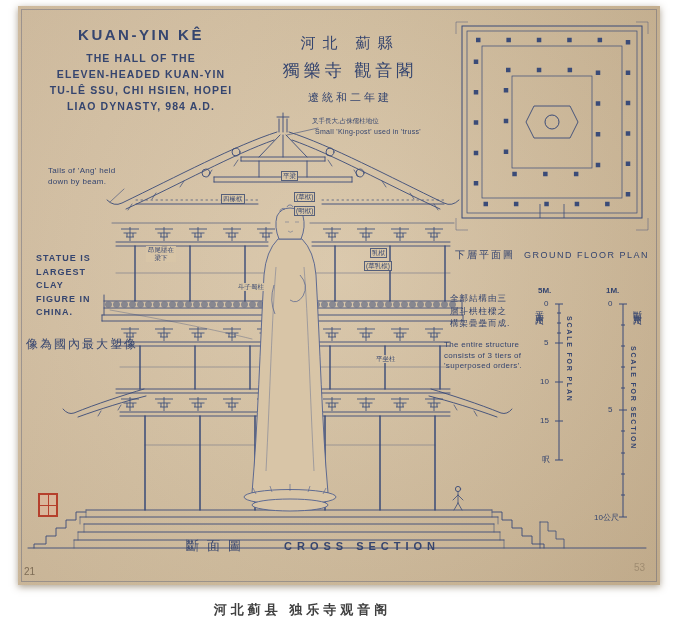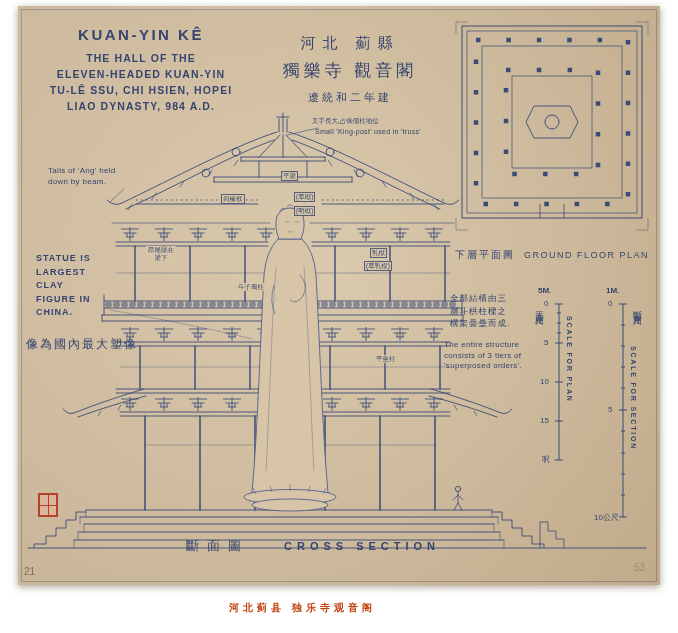--- a/index.html
+++ b/index.html
@@ -36,21 +36,21 @@
   .sc-unit{position:absolute;font-size:8px;font-weight:bold;}
   .sc-zh{position:absolute;writing-mode:vertical-rl;font-size:8.5px;letter-spacing:2px;}
   .sc-en{position:absolute;writing-mode:vertical-rl;font-size:7px;letter-spacing:1.8px;font-weight:bold;}
   .ruler{position:absolute;}
   .ruler-num{position:absolute;font-size:8px;}
   .seal{position:absolute;left:20px;top:487px;width:20px;height:24px;background:#b5402c;
     display:grid;grid-template-rows:1fr 1fr;grid-template-columns:1fr 1fr;gap:1px;padding:2px;}
   .seal i{background:rgba(223,205,175,.85);display:block;}
   .pgnum{position:absolute;font-size:10px;color:#7d6c55;}
   .caption{position:absolute;left:0;top:601px;width:605px;text-align:center;
-    font-size:10px;font-weight:bold;letter-spacing:4px;color:#c2410c;}
+    font-size:13px;font-weight:bold;letter-spacing:4px;color:#404040;}
   .sec-title-zh{position:absolute;left:168px;top:531px;font-size:13px;letter-spacing:8px;}
   .sec-title-en{position:absolute;left:266px;top:534px;font-size:11px;letter-spacing:5px;font-weight:bold;}
 </style>
 </head>
 <body>
 
 <div class="page">
   <div class="sheet">
 
     <div class="title-en">

